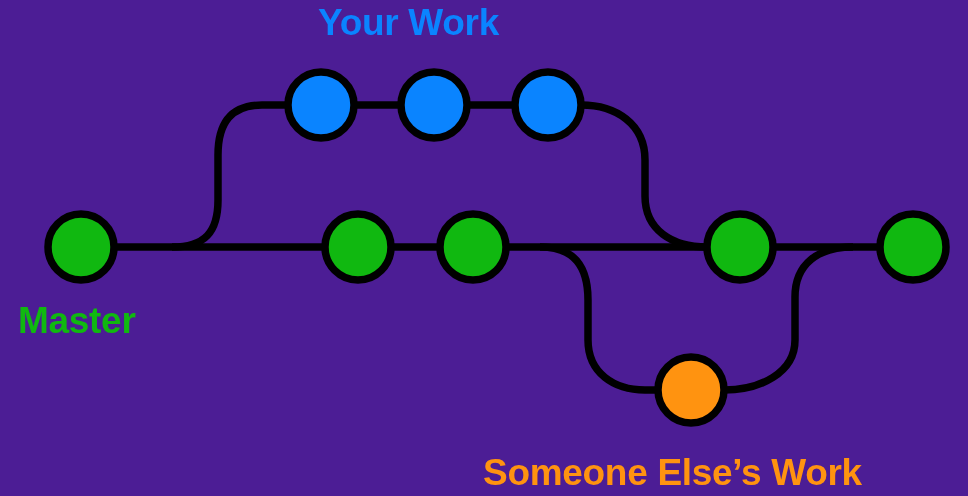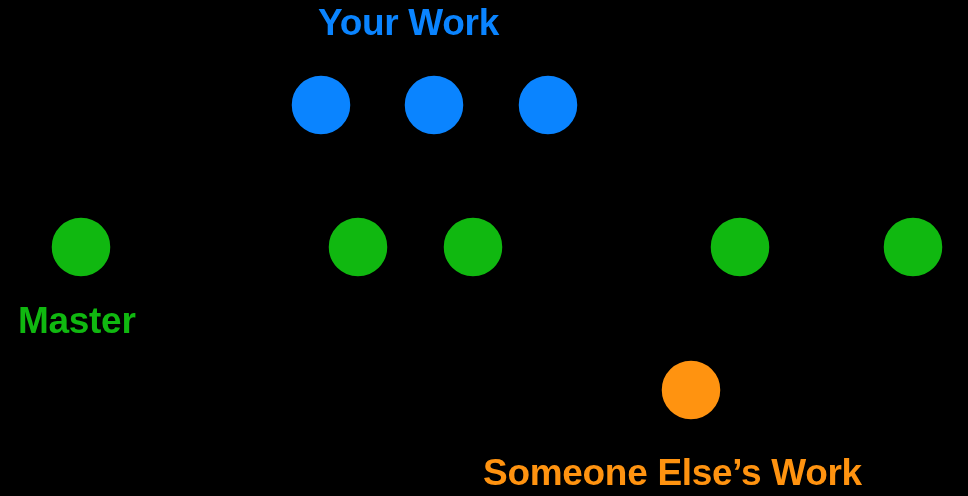--- a/index.html
+++ b/index.html
@@ -7,21 +7,21 @@
     padding: 0;
     background: #ffffff;
   }
   body {
     font-family: "Liberation Sans", sans-serif;
   }
   #canvas {
     position: relative;
     width: 968px;
     height: 496px;
-    background: #000000;
+    background: #4c1d95;
     overflow: hidden;
   }
   #graph {
     position: absolute;
     left: 0;
     top: 0;
     width: 968px;
     height: 496px;
   }
   .label {

